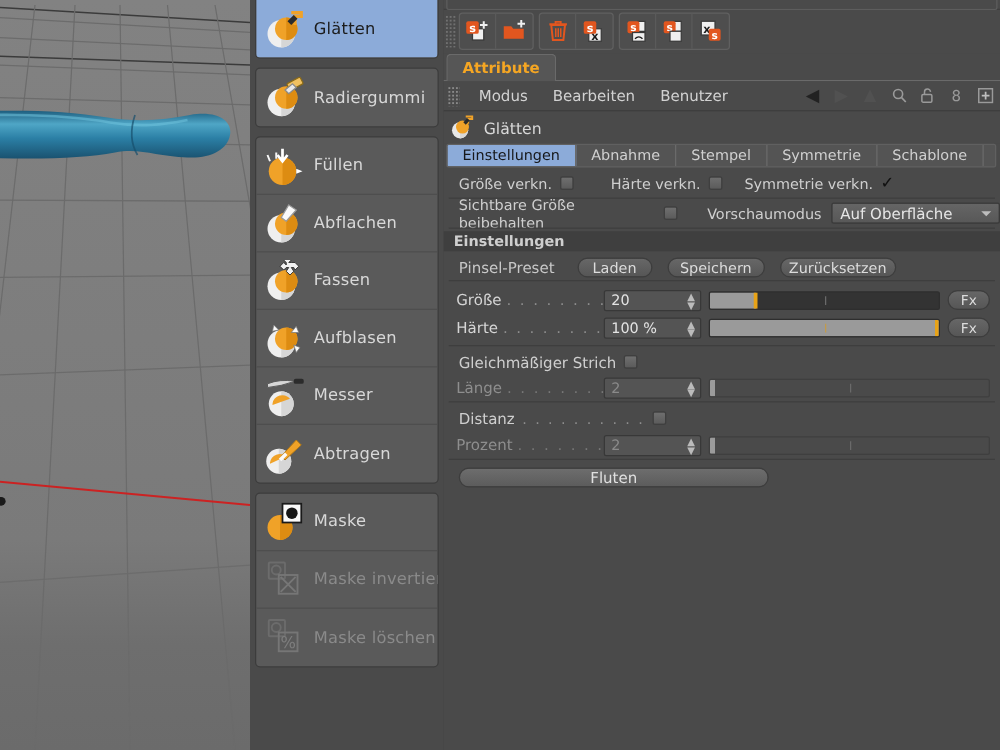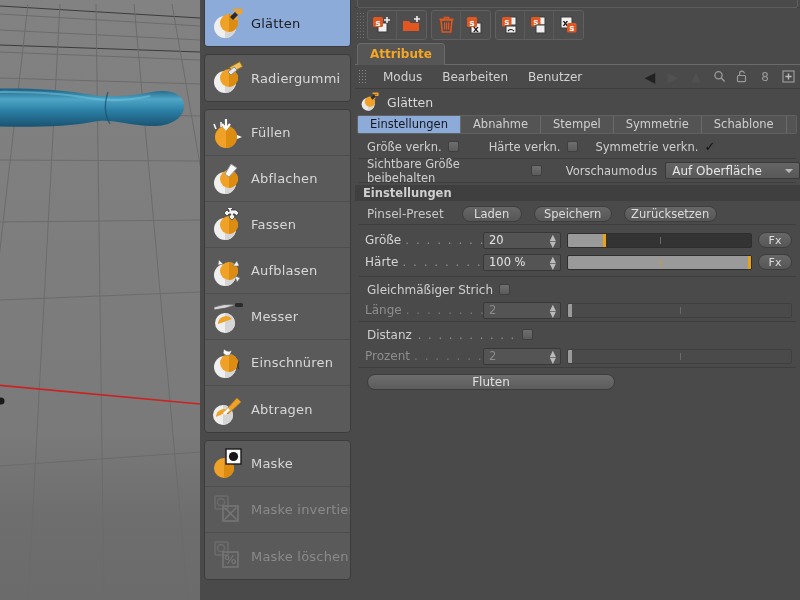--- a/index.html
+++ b/index.html
@@ -349,31 +349,20 @@
       </div>
       <div class="tool-item">
         <span class="tool-icon"><svg width="34" height="34" viewBox="0 0 34 34">
             <circle cx="14" cy="23" r="10" fill="#efefef"></circle>
             <path d="M14 13 a10 10 0 0 1 0 20 Z" fill="#d6d6d6"></path>
             <path d="M7 23 a8 8 0 0 1 14 -4 l-14 5 Z" fill="#f0a228"></path>
             <path d="M3 7 q10 -4 22 -2 q-11 4 -22 5 Z" fill="#d6d6d6" stroke="#5a5a5a" stroke-width=".8"></path>
             <rect x="24" y="3" width="8" height="4" rx="1.5" fill="#2b2b2b"></rect>
           </svg></span>
         <span class="tool-label">Messer</span>
-      </div>
-      <div class="tool-item">
-        <span class="tool-icon"><svg width="34" height="34" viewBox="0 0 34 34">
-            <circle cx="14" cy="21" r="11" fill="#efefef"></circle>
-            <path d="M14 10 a11 11 0 0 1 0 22 Z" fill="#d6d6d6"></path>
-            <circle cx="18" cy="17" r="9" fill="#f0a228"></circle>
-            <path d="M18 8 a9 9 0 0 1 0 18 Z" fill="#dd8c12"></path>
-            <path d="M13 3 q4 4 8 1 l-2 5 q-4 2 -7 -2 Z" fill="#fafafa" stroke="#555" stroke-width=".6"></path>
-            <path d="M29 15 a5 5 0 0 0 0 9 a7 7 0 0 1 0 -9 Z" fill="#2b2b2b"></path>
-          </svg></span>
-        <span class="tool-label">Einschnüren</span>
       </div>
       <div class="tool-item">
         <span class="tool-icon"><svg width="34" height="34" viewBox="0 0 34 34">
             <circle cx="12" cy="23" r="10" fill="#efefef"></circle>
             <path d="M12 13 a10 10 0 0 1 0 20 Z" fill="#d6d6d6"></path>
             <path d="M5 24 a8 8 0 0 1 13 -5 l-13 6 Z" fill="#f0a228"></path>
             <path d="M14 19 l12 -13 l4 4 l-13 12 Z" fill="#f0a228" stroke="#b47a16" stroke-width=".8"></path>
             <path d="M12 21 l5 -5 l2 2 l-5 5 Z" fill="#fafafa"></path>
           </svg></span>
         <span class="tool-label">Abtragen</span>

